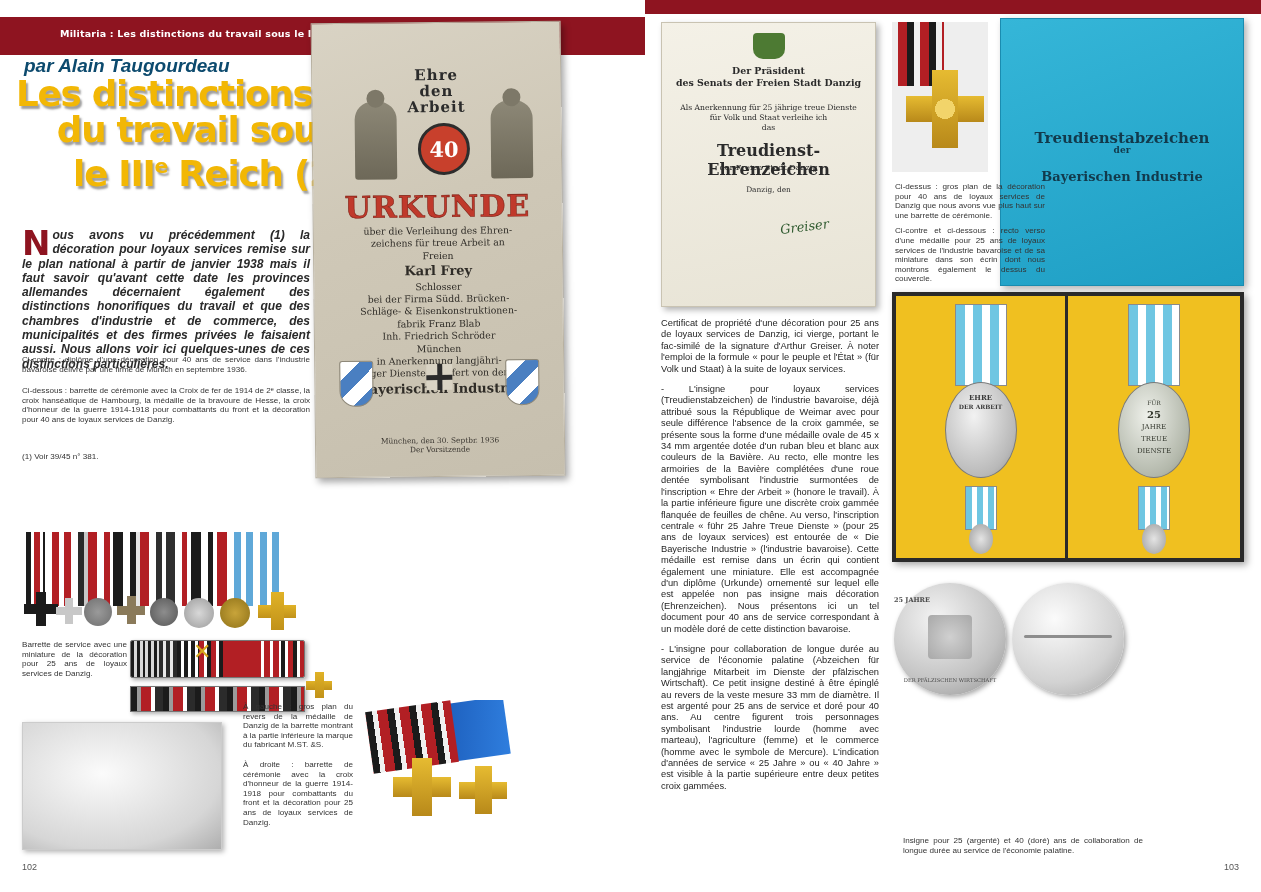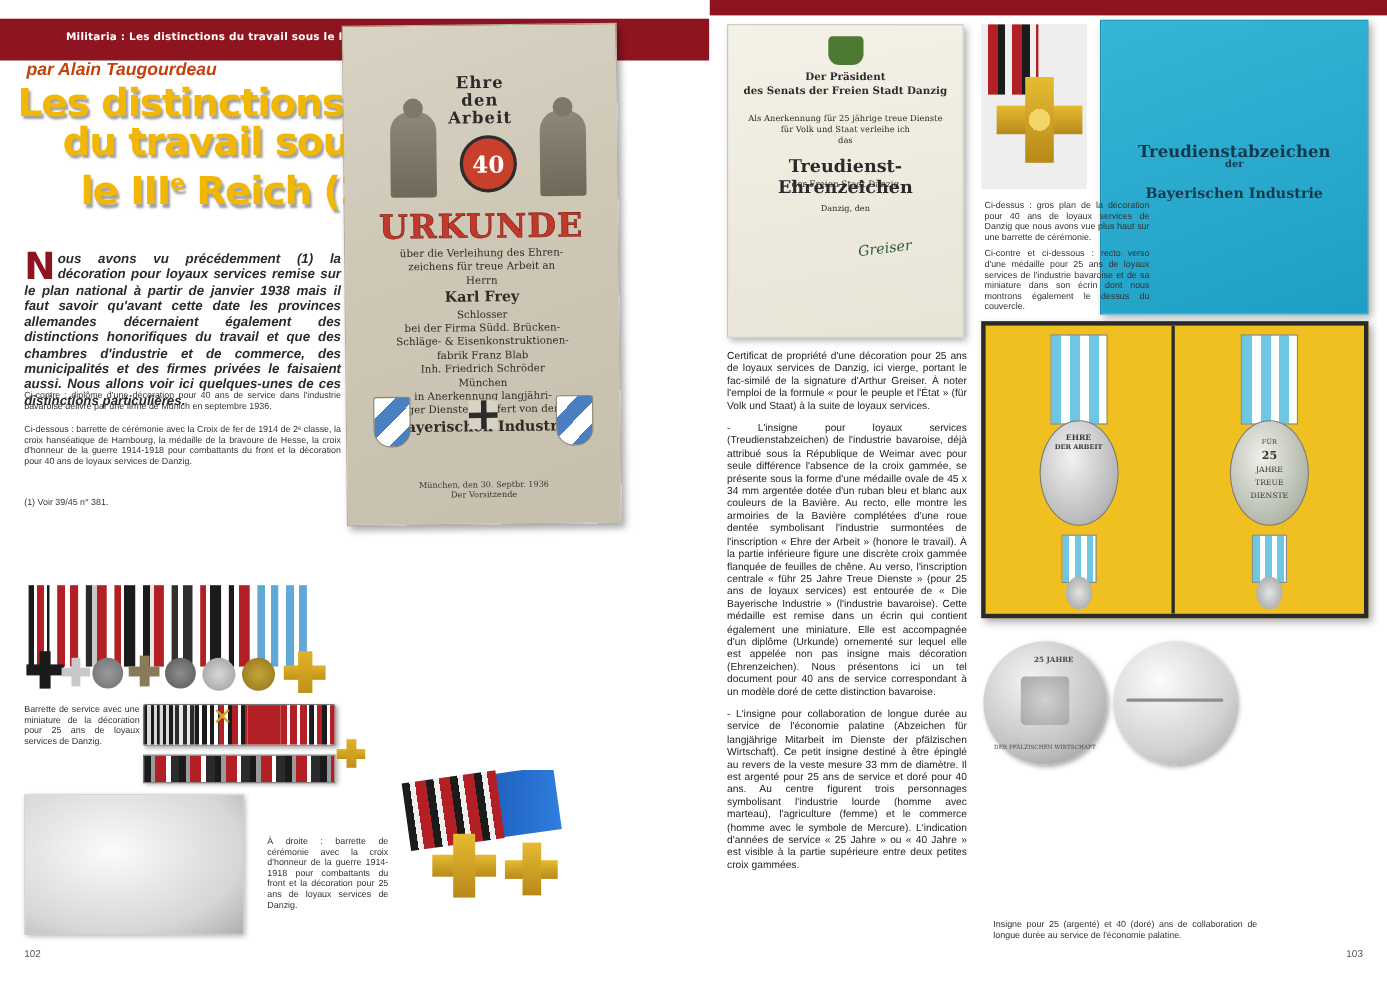--- a/index.html
+++ b/index.html
@@ -27,21 +27,21 @@
     letter-spacing: .2px; white-space: nowrap;
     font-family: "DejaVu Sans", sans-serif;
   }
   .page-right-band {
     position:absolute; top:0; left:0; width:616px; height:14px; background:#8e1420;
   }
 
   
   .byline {
     position: absolute; left: 24px; top: 55px;
-    font-style: italic; font-weight: bold; font-size: 16px; color: #c2410c;
+    font-style: italic; font-weight: bold; font-size: 19px; color: #0c4a6e;
     font-family: "Liberation Sans", sans-serif;
   }
   .title {
     position: absolute; left: 16px; top: 76px; width: 360px;
     font-family: "DejaVu Sans", sans-serif;
     font-weight: bold; font-size: 35px; line-height: 36px;
     color: #f2b705;
     letter-spacing: -1.2px;
     text-shadow: 2px 3px 2px rgba(80,80,80,.55);
     transform: scaleX(1.02);
@@ -273,21 +273,21 @@
             </div>
           <div class="figman r">
               <span class="fighead"></span>
             </div>
           <div class="dip-circle">40</div>
         </div>
         <div class="dip-urkunde">URKUNDE</div>
         <div class="dip-body">
           <span>über die Verleihung des Ehren-</span><br>
           <span>zeichens für treue Arbeit an</span><br>
-          <span>Herrn</span>
+          <span>Freien</span>
           <span class="big">Karl Frey</span>
           <span>Schlosser</span><br>
           <span>bei der Firma Südd. Brücken-</span><br>
           <span>Schläge- &amp; Eisenkonstruktionen-</span><br>
           <span>fabrik Franz Blab</span><br>
           <span>Inh. Friedrich Schröder</span><br>
           <span>München</span><br>
           <span>in Anerkennung langjähri-</span><br>
           <span>ger Dienste geliefert von der</span>
           <span class="big">Bayerischen Industrie</span>
@@ -349,20 +349,23 @@
     </div>
 
     <div class="ph" style="left:130px;top:686px;width:175px;height:26px;border:1px solid #777;box-shadow:2px 2px 4px rgba(0,0,0,.3);
          background:repeating-linear-gradient(90deg,#1b1b1b 0 6px,#9b9b9b 6px 10px,#b21f24 10px 20px,#ffffff 20px 24px,#2b2b2b 24px 32px);"></div>
     <div class="ph" style="left:306px;top:672px;width:26px;height:26px;background:
          linear-gradient(#e0b227,#c1921a) center/9px 26px no-repeat,
          linear-gradient(#e0b227,#c1921a) center/26px 9px no-repeat;"></div>
 
     <div class="ph revers" style="background:radial-gradient(ellipse at 40% 40%,#fbfbfb,#d6d6d6 70%,#aeaeae 100%);"></div>
 
+    <div class="cap cap-gauche">
+      <span>À gauche : gros plan du revers de la médaille de Danzig de la barrette montrant à la partie inférieure la marque du fabricant M.ST. &amp;S.</span>
+    </div>
     <div class="cap" style="position:absolute;left:243px;top:760px;width:110px;">
       <span>À droite : barrette de cérémonie avec la croix d'honneur de la guerre 1914-1918 pour combattants du front et la décoration pour 25 ans de loyaux services de Danzig.</span>
     </div>
 
     <div class="ph goldcross-grp">
       <div class="ph" style="left:92px;top:0;width:60px;height:58px;background:linear-gradient(100deg,#1d5fbd,#2f7ede);transform:rotate(-8deg);"></div>
       <div class="ph" style="left:14px;top:6px;width:86px;height:62px;transform:rotate(-8deg);background:repeating-linear-gradient(90deg,#1b1b1b 0 7px,#f0f0f0 7px 12px,#b21f24 12px 22px);"></div>
       <div class="ph" style="left:38px;top:58px;width:58px;height:58px;background:
           linear-gradient(#e6bb31,#b8891a) center/20px 58px no-repeat,
           linear-gradient(#e6bb31,#b8891a) center/58px 20px no-repeat;"></div>
@@ -436,21 +439,21 @@
           <div style="position:absolute;left:0;right:0;top:52px;font-size:7px;">TREUE</div>
           <div style="position:absolute;left:0;right:0;top:64px;font-size:7px;">DIENSTE</div>
         </div>
         <div class="ph" style="left:50%;margin-left:-16px;top:190px;width:32px;height:44px;background:repeating-linear-gradient(90deg,#6fc6e2 0 6px,#ffffff 6px 11px);border:1px solid #8a8a8a;"></div>
         <div class="ph" style="left:50%;margin-left:-12px;top:228px;width:24px;height:30px;border-radius:50%;background:radial-gradient(ellipse,#e4e4e4,#9c9c9c);"></div>
       </div>
     </div>
 
     <div class="ph threecoins">
       <div class="coin" style="left:2px;background:radial-gradient(circle at 38% 32%,#f4f4f4,#c2c2c2 62%,#8f8f8f 100%);">
-        <div style="position:absolute;left:16px;right:0;top:13px;text-align:center;font-size:6.5px;font-weight:bold;color:#4a4a4a;font-family:'DejaVu Serif',serif;">25 JAHRE</div>
+        <div style="position:absolute;left:0;right:0;top:13px;text-align:left;font-size:6.5px;font-weight:bold;color:#4a4a4a;font-family:'DejaVu Serif',serif;">25 JAHRE</div>
         <div style="position:absolute;left:8px;right:8px;bottom:12px;text-align:center;font-size:5.2px;color:#4a4a4a;font-family:'DejaVu Serif',serif;">DER PFÄLZISCHEN WIRTSCHAFT</div>
         <div style="position:absolute;left:50%;margin-left:-22px;top:32px;width:44px;height:44px;background:radial-gradient(circle,#d0d0d0,#a8a8a8);border-radius:4px;"></div>
       </div>
       <div class="coin" style="left:120px;background:radial-gradient(circle at 38% 32%,#fbfbfb,#d2d2d2 62%,#a0a0a0 100%);">
         <div style="position:absolute;left:12px;top:52px;width:88px;height:3px;background:#8d8d8d;border-radius:2px;"></div>
       </div>
     </div>
 
     <div class="cap cap-rbot">Insigne pour 25 (argenté) et 40 (doré) ans de collaboration de longue durée au service de l'économie palatine.</div>
 

